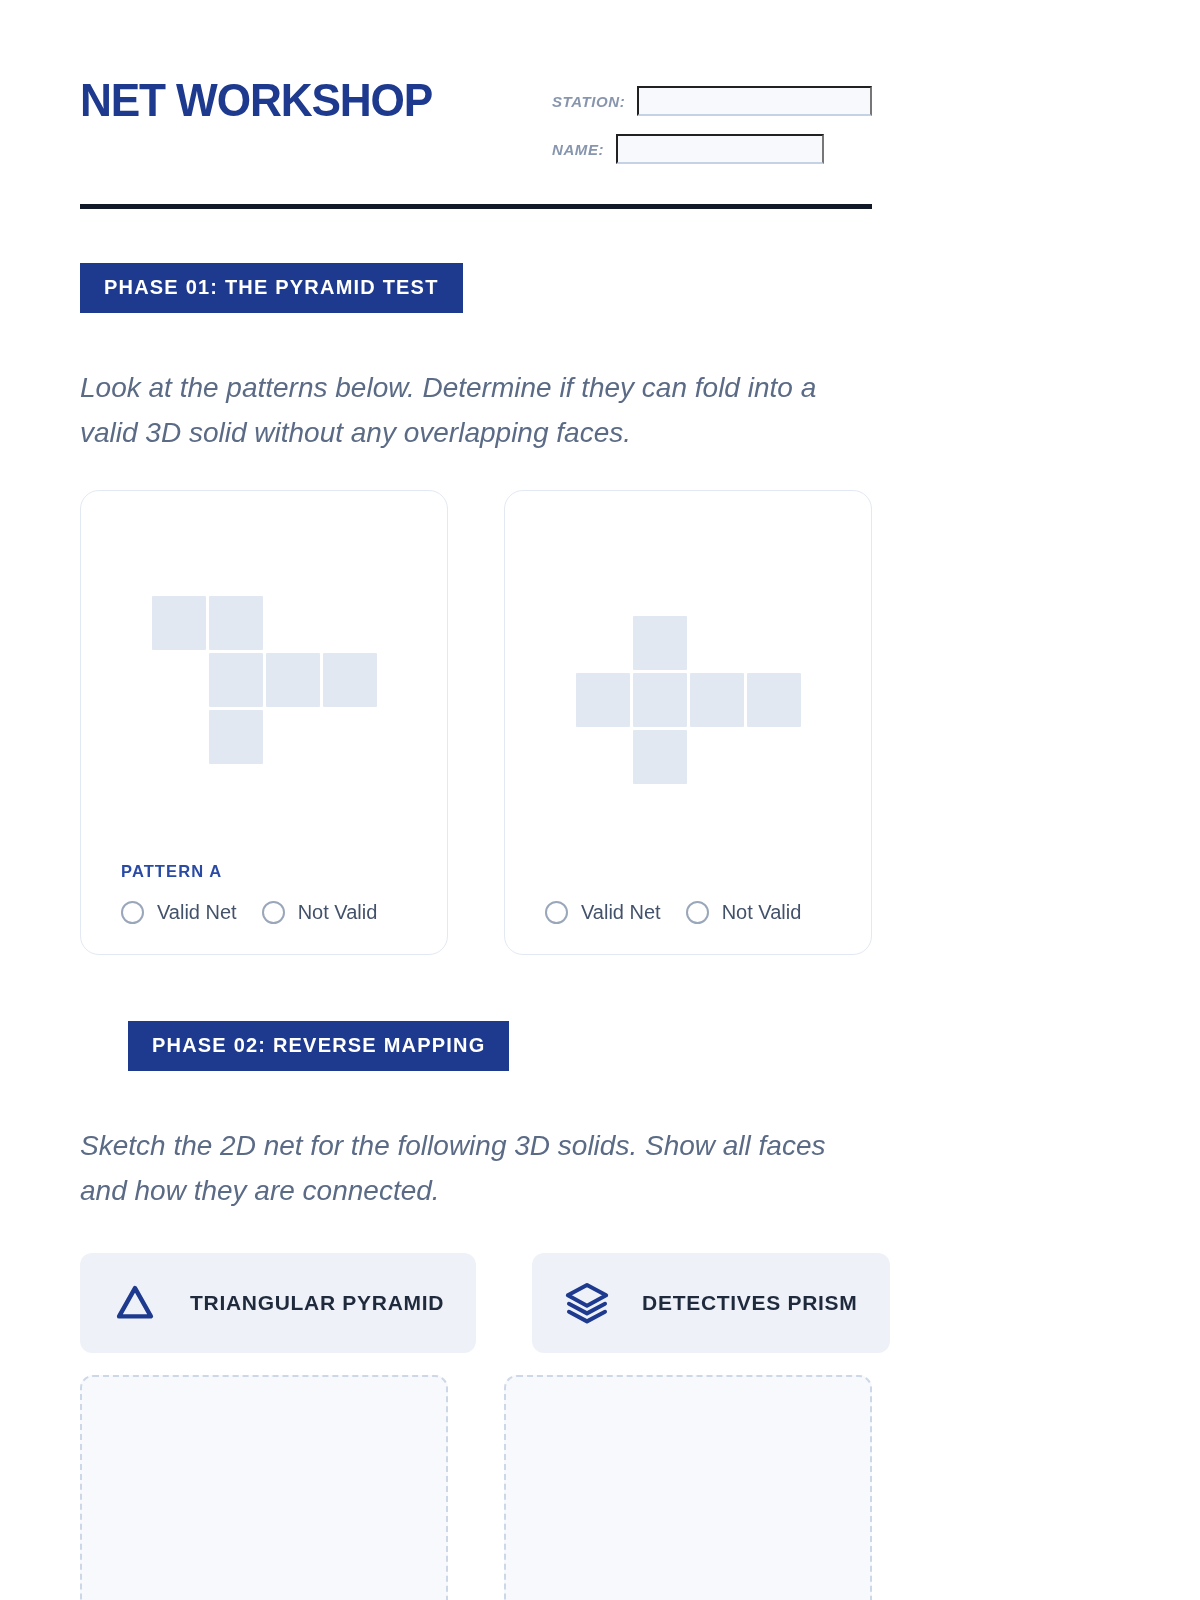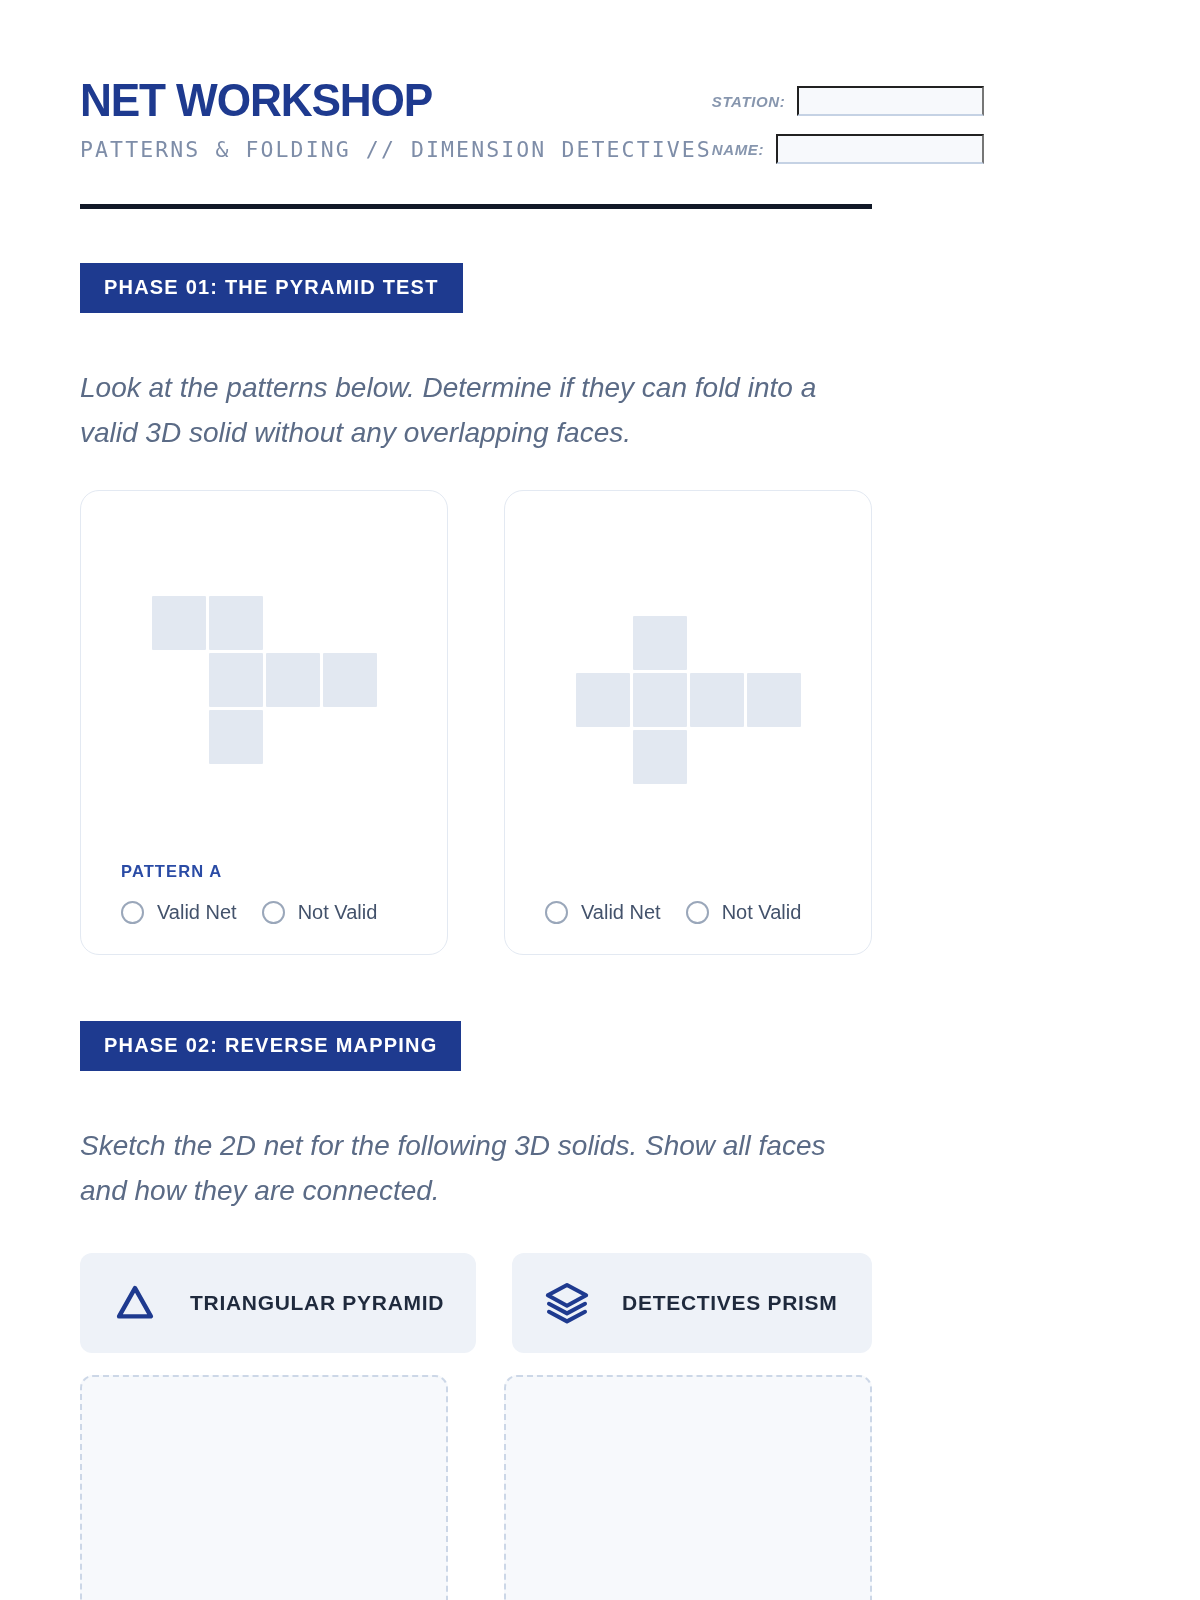--- a/index.html
+++ b/index.html
@@ -89,21 +89,21 @@
     background: #1e3a8f;
     color: #ffffff;
     font-size: 20px;
     font-weight: bold;
     letter-spacing: 1.2px;
     padding: 13px 24px 14px 24px;
     white-space: nowrap;
   }
 
   .phase1-badge-wrap { margin-top: 54px; }
-  .phase2-badge-wrap { margin-top: 66px; }
+  .phase2-badge-wrap { margin-top: 66px; margin-left: 48px; }
 
   .instructions {
     margin-top: 52px;
     font-size: 28px;
     font-style: italic;
     color: #5b6b86;
     line-height: 1.62;
     max-width: 1000px;
   }
 
@@ -170,21 +170,21 @@
   .choice-label {
     font-size: 20px;
     color: #43526b;
     white-space: nowrap;
   }
 
   
   .solid-row {
     margin-top: 40px;
     display: flex;
-    gap: 36px;
+    gap: 56px;
   }
 
   .solid-head {
     flex: 1;
     background: #eef2f8;
     border-radius: 12px;
     height: 100px;
     display: flex;
     align-items: center;
     padding: 0 32px;
@@ -216,21 +216,20 @@
   }
 </style>
 </head>
 <body>
 
 <div class="sheet">
 
   <div class="header">
     <div class="title-block">
       <div class="main-title">NET WORKSHOP</div>
-      <div class="sub-title">PATTERNS &amp; FOLDING // DIMENSION DETECTIVES</div>
     </div>
 
     <div class="fields">
       <div class="field-row">
         <div class="field-label">STATION:</div>
         <input class="field-input" type="text" value="" style="">
       </div>
       <div class="field-row">
         <div class="field-label">NAME:</div>
         <input class="field-input name-field" type="text" value="" style="">

